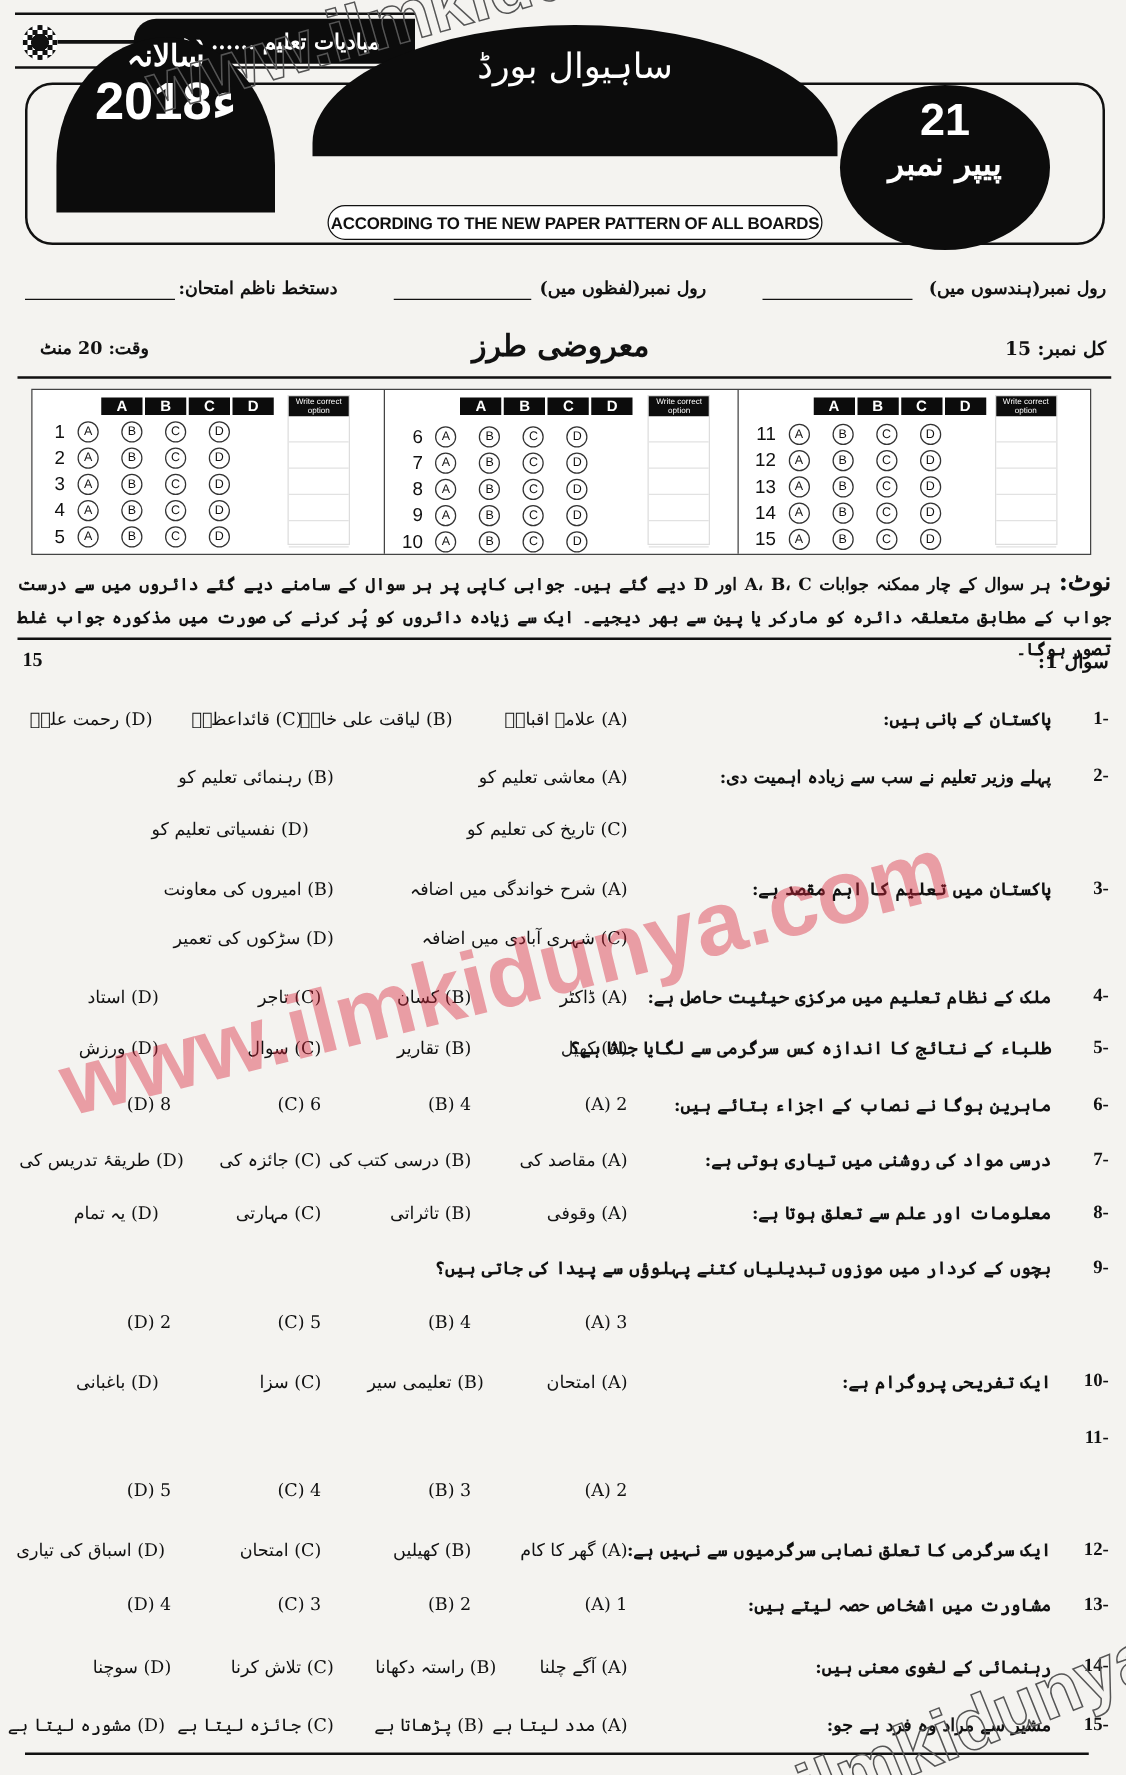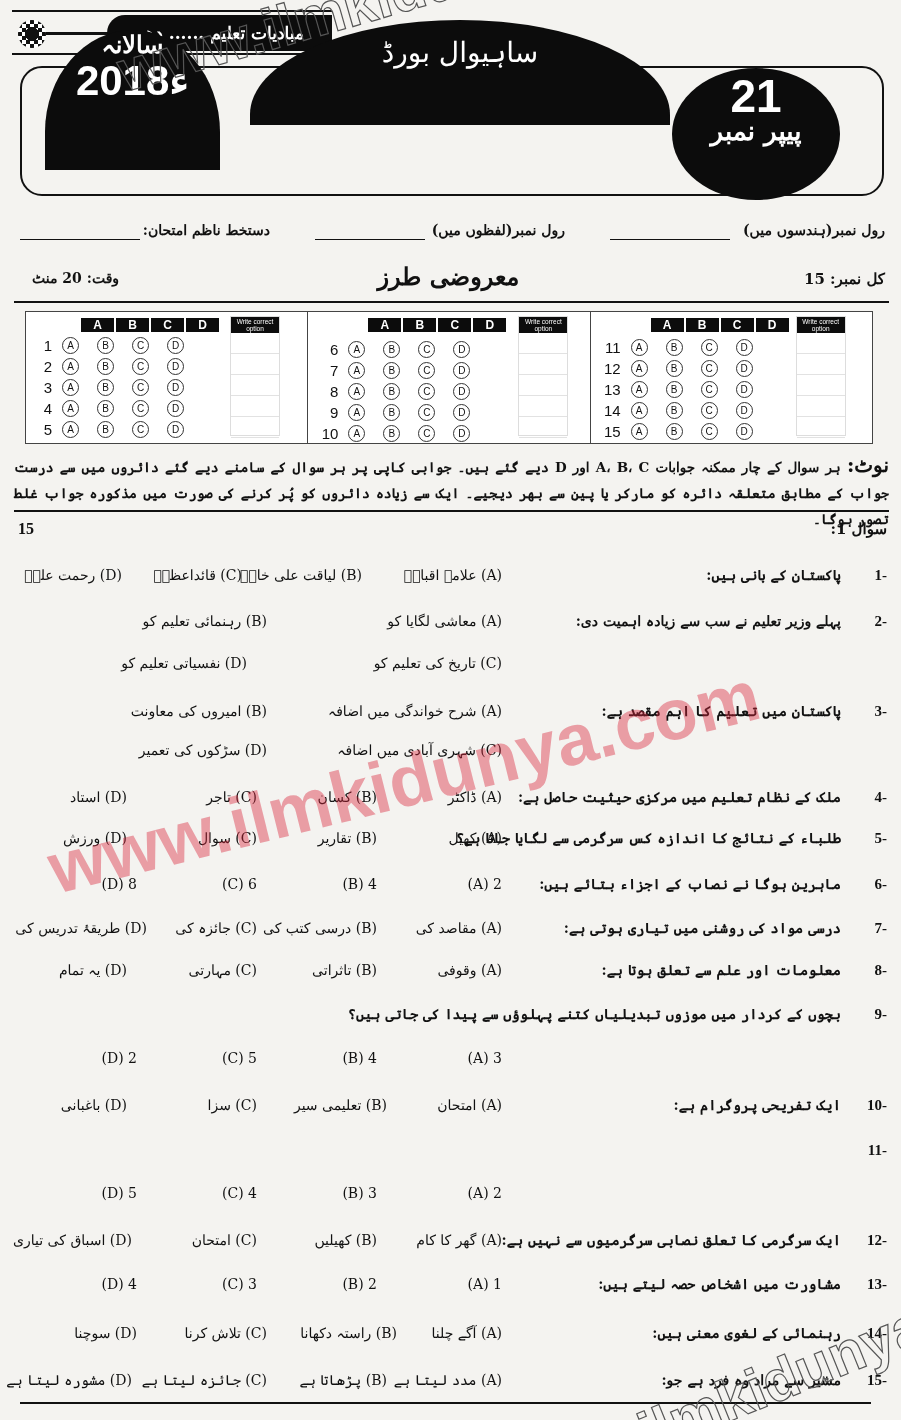--- a/index.html
+++ b/index.html
@@ -52,21 +52,21 @@
   .pattern-pill {
     position: absolute; left: 262px; top: 164px; width: 396px; height: 28px;
     background: #fff; border: 1.5px solid #111; border-radius: 14px;
     font-family: "Liberation Sans", sans-serif; font-weight: bold; font-size: 13.5px;
     display: flex; align-items: center; justify-content: center; letter-spacing: -0.2px;
   }
   .badge-paper {
     position: absolute; left: 672px; top: 68px; width: 168px; height: 132px;
     background: #0c0c0c; border-radius: 50%; color: #fff; text-align: center;
   }
-  .badge-paper .p-num { font-family: "Liberation Sans", sans-serif; font-size: 46px; font-weight: bold; margin-top: 8px; line-height: 40px; }
+  .badge-paper .p-num { font-family: "Liberation Sans", sans-serif; font-size: 36px; font-weight: bold; margin-top: 8px; line-height: 40px; }
   .badge-paper .p-label { font-size: 26px; font-weight: bold; direction: rtl; }
 
   
   .roll-row {
     position: absolute; left: 12px; right: 16px; top: 220px; height: 26px;
     direction: rtl; font-size: 14px; font-weight: bold;
   }
   .roll-row span { position: absolute; top: 2px; text-align: center; }
   .blank { display: inline-block; border-bottom: 1.5px solid #111; height: 14px; }
 
@@ -146,20 +146,21 @@
   </div>
 
   <div class="banner"></div>
   <div class="badge-year">
     <div class="y-label">سالانہ</div>
     <div class="y-num">2018ء</div>
   </div>
   <div class="badge-board">
     <div class="board-title">ساہیوال بورڈ</div>
   </div>
+  <div class="pattern-pill">ACCORDING TO THE NEW PAPER PATTERN OF ALL BOARDS</div>
   <div class="badge-paper">
     <div class="p-num">21</div>
     <div class="p-label">پیپر نمبر</div>
   </div>
 
   <div class="roll-row">
     <span style="right:0">رول نمبر(ہندسوں میں)</span>
     <span style="right:155px; top:6px"><i class="blank" style="width:120px"></i></span>
     <span style="right:320px">رول نمبر(لفظوں میں)</span>
     <span style="right:460px; top:6px"><i class="blank" style="width:110px"></i></span>
@@ -348,21 +349,21 @@
     <span class="qtext">پاکستان کے بانی ہیں:</span>
     <span class="opt" style="right:385px">(A) علامہ اقبالؒ</span>
     <span class="opt" style="right:525px">(B) لیاقت علی خانؒ</span>
     <span class="opt" style="right:645px">(C) قائداعظمؒ</span>
     <span class="opt" style="right:765px">(D) رحمت علیؒ</span>
   </div>
 
   <div class="q" style="top:613px">
     <span class="qnum">-2</span>
     <span class="qtext">پہلے وزیر تعلیم نے سب سے زیادہ اہمیت دی:</span>
-    <span class="opt" style="right:385px">(A) معاشی لگایا کو</span>
+    <span class="opt" style="right:385px">(A) معاشی تعلیم کو</span>
     <span class="opt" style="right:620px">(B) رہنمائی تعلیم کو</span>
   </div>
   <div class="opt-line" style="top:655px">
     <span class="opt" style="right:385px">(C) تاریخ کی تعلیم کو</span>
     <span class="opt" style="right:640px">(D) نفسیاتی تعلیم کو</span>
   </div>
 
   <div class="q" style="top:703px">
     <span class="qnum">-3</span>
     <span class="qtext">پاکستان میں تعلیم کا اہم مقصد ہے:</span>

